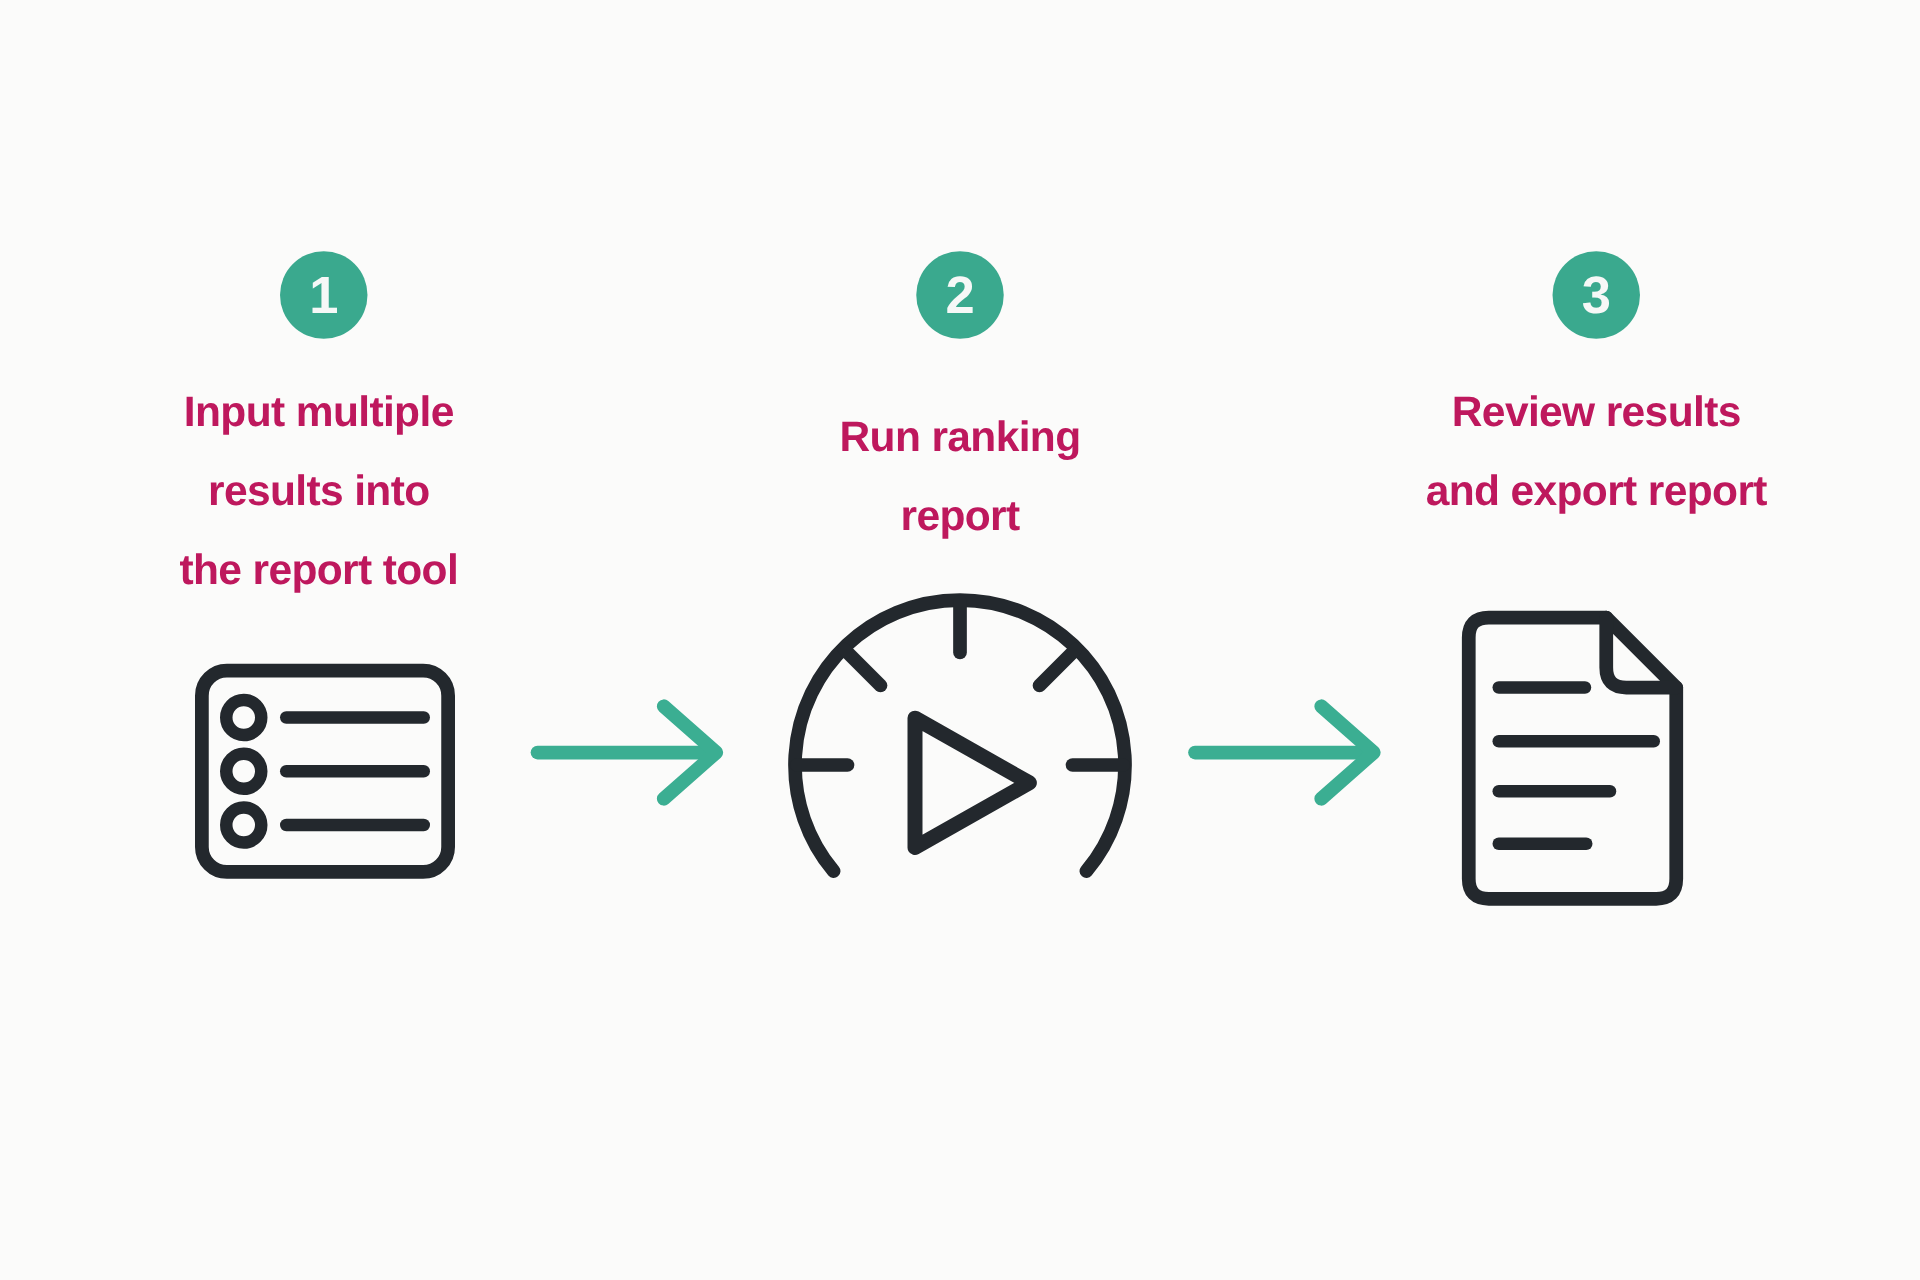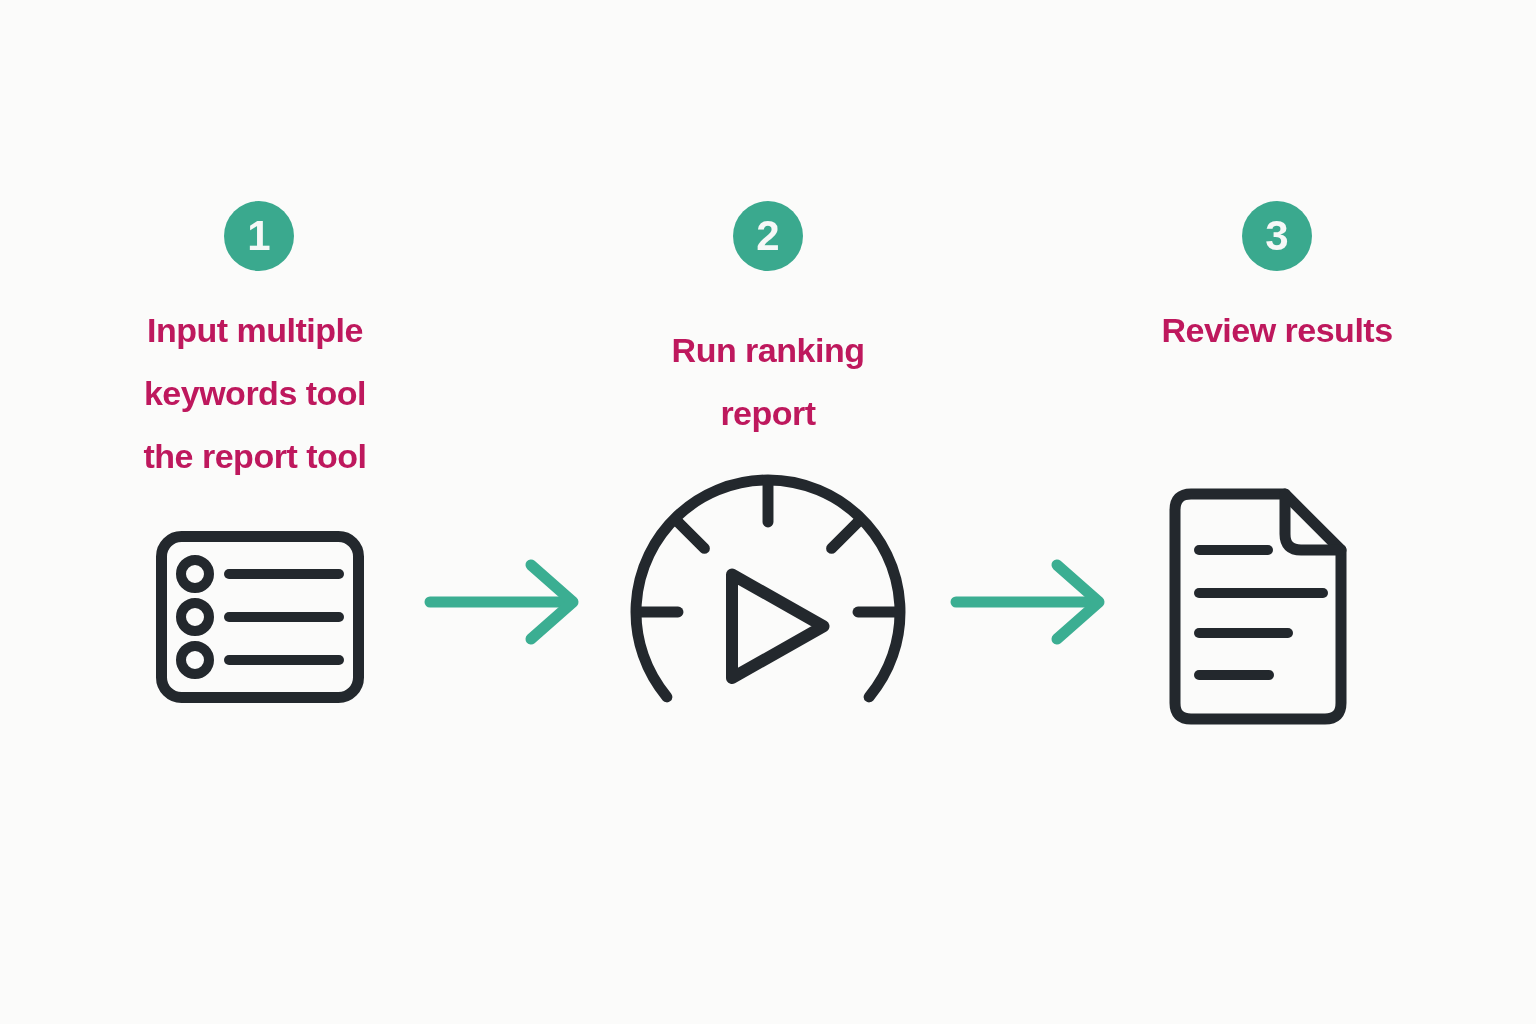--- a/index.html
+++ b/index.html
@@ -55,21 +55,21 @@
 </head>
 <body>
 
 <div class="canvas">
 
   <div class="step-circle" style="left:224px; top:201px;">
     <span>1</span>
   </div>
   <div class="step-heading" style="left:30px; top:299px; width:450px;">
     <div>Input multiple</div>
-    <div>keywords tool</div>
+    <div>results into</div>
     <div>the report tool</div>
   </div>
   <div class="icon-box" style="left:155px; top:530px;">
     <svg width="210" height="174" viewBox="0 0 210 174">
       <rect class="stroke-ink" x="6.5" y="6.5" width="197" height="161" rx="20" stroke-width="11"></rect>
       <circle class="stroke-ink" cx="40" cy="44" r="14" stroke-width="10"></circle>
       <circle class="stroke-ink" cx="40" cy="87" r="14" stroke-width="10"></circle>
       <circle class="stroke-ink" cx="40" cy="130" r="14" stroke-width="10"></circle>
       <line class="stroke-ink" x1="74" y1="44" x2="184" y2="44" stroke-width="10"></line>
       <line class="stroke-ink" x1="74" y1="87" x2="184" y2="87" stroke-width="10"></line>
@@ -114,20 +114,21 @@
         <polyline points="113,8 155,45 113,82"></polyline>
       </g>
     </svg>
   </div>
 
   <div class="step-circle" style="left:1242px; top:201px;">
     <span>3</span>
   </div>
   <div class="step-heading" style="left:1058px; top:299px; width:438px;">
     <div>Review results</div>
+    <div>and export report</div>
   </div>
   <div class="icon-box" style="left:1163px; top:487px;">
     <svg width="190" height="240" viewBox="0 0 190 240">
       <g class="stroke-ink" stroke-width="11">
         <path d="M 122 7 L 28 7 Q 12 7 12 23 L 12 216 Q 12 232 28 232 L 162 232 Q 178 232 178 216 L 178 63 Z"></path>
         <path d="M 122 7 L 122 47 Q 122 63 138 63 L 178 63"></path>
         <line x1="36" y1="63" x2="105" y2="63" stroke-width="10"></line>
         <line x1="36" y1="106" x2="160" y2="106" stroke-width="10"></line>
         <line x1="36" y1="146" x2="125" y2="146" stroke-width="10"></line>
         <line x1="36" y1="188" x2="106" y2="188" stroke-width="10"></line>

